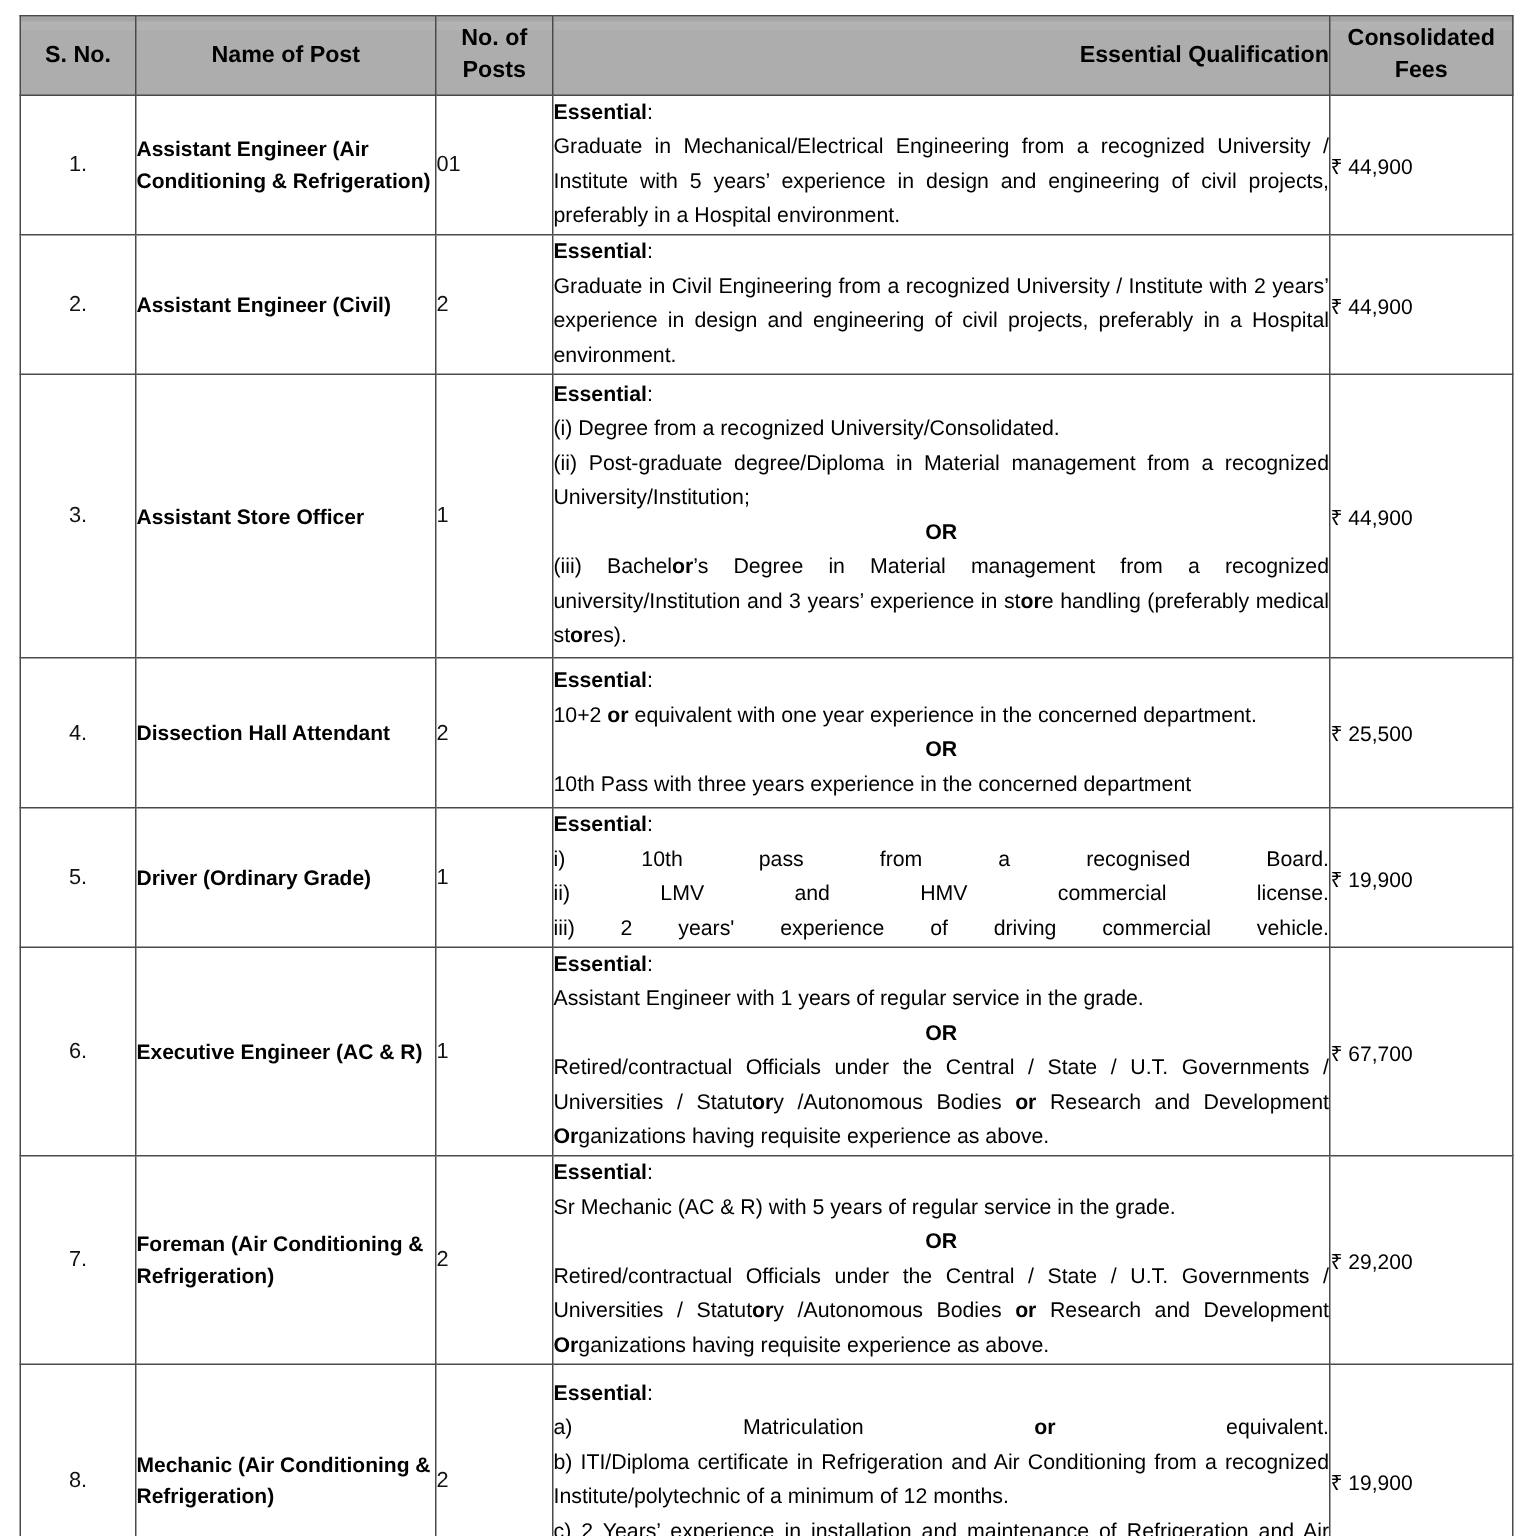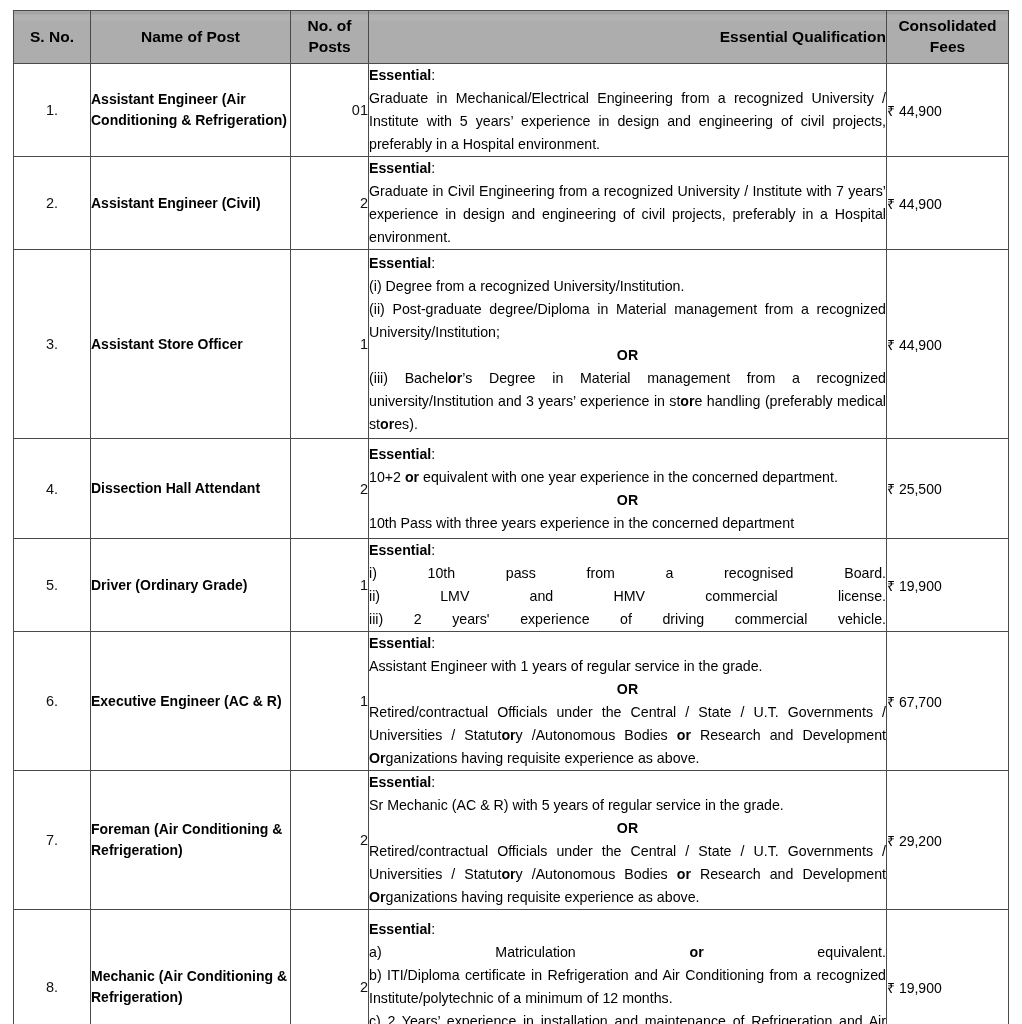--- a/index.html
+++ b/index.html
@@ -72,21 +72,21 @@
   }
   td.post {
     font-weight: bold;
     font-size: 14px;
     line-height: 1.5;
     padding: 6px 8px 6px 11px;
     color: #000;
     margin-top: 48px;
   }
   td.posts {
-    text-align: right;
+    text-align: left;
     font-size: 14.5px;
     color: #111;
   }
   td.fees {
     font-size: 14px;
     font-weight: normal;
     padding-left: 12px;
     color: #000;
     white-space: nowrap;
   }
@@ -156,33 +156,33 @@
           </td>
           <td class="fees">₹ 44,900</td>
         </tr>
         <tr style="height: 88px;">
           <td class="sno">2.</td>
           <td class="post">Assistant Engineer (Civil)</td>
           <td class="posts">2</td>
           <td class="qual">
             <div class="qual-block">
               <p class="plain"><span class="ess">Essential</span>:</p>
-              <p class="lastline">Graduate in Civil Engineering from a recognized University / Institute with 7 years’ experience in design and engineering of civil projects, preferably in a Hospital environment.</p>
+              <p class="lastline">Graduate in Civil Engineering from a recognized University / Institute with 2 years’ experience in design and engineering of civil projects, preferably in a Hospital environment.</p>
             </div>
           </td>
           <td class="fees">₹ 44,900</td>
         </tr>
         <tr style="height: 189px;">
           <td class="sno">3.</td>
           <td class="post">Assistant Store Officer</td>
           <td class="posts">1</td>
           <td class="qual">
             <div class="qual-block">
               <p class="plain"><span class="ess">Essential</span>:</p>
-              <p class="">(i) Degree from a recognized University/Institution.</p>
+              <p class="">(i) Degree from a recognized University/Consolidated.</p>
               <p class="lastline">(ii) Post-graduate degree/Diploma in Material management from a recognized University/Institution;</p>
               <p class="or-line">OR</p>
               <p class="lastline">(iii) Bachel<b class="orb">or</b>’s Degree in Material management from a recognized university/Institution and 3 years’ experience in st<b class="orb">or</b>e handling (preferably medical st<b class="orb">or</b>es).</p>
             </div>
           </td>
           <td class="fees">₹ 44,900</td>
         </tr>
         <tr style="height: 100px;">
           <td class="sno">4.</td>
           <td class="post">Dissection Hall Attendant</td>

